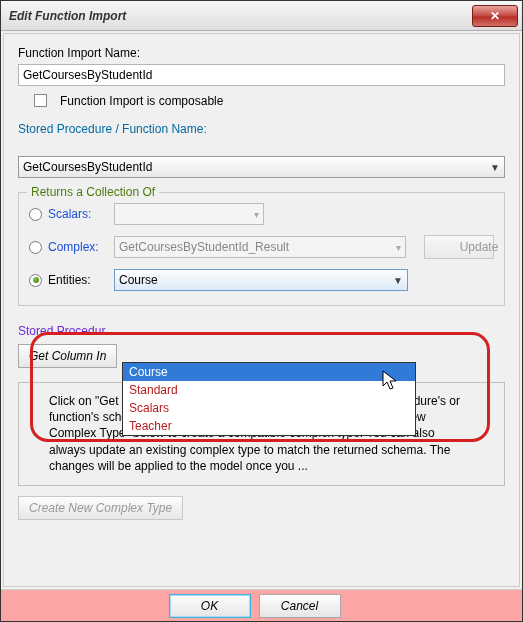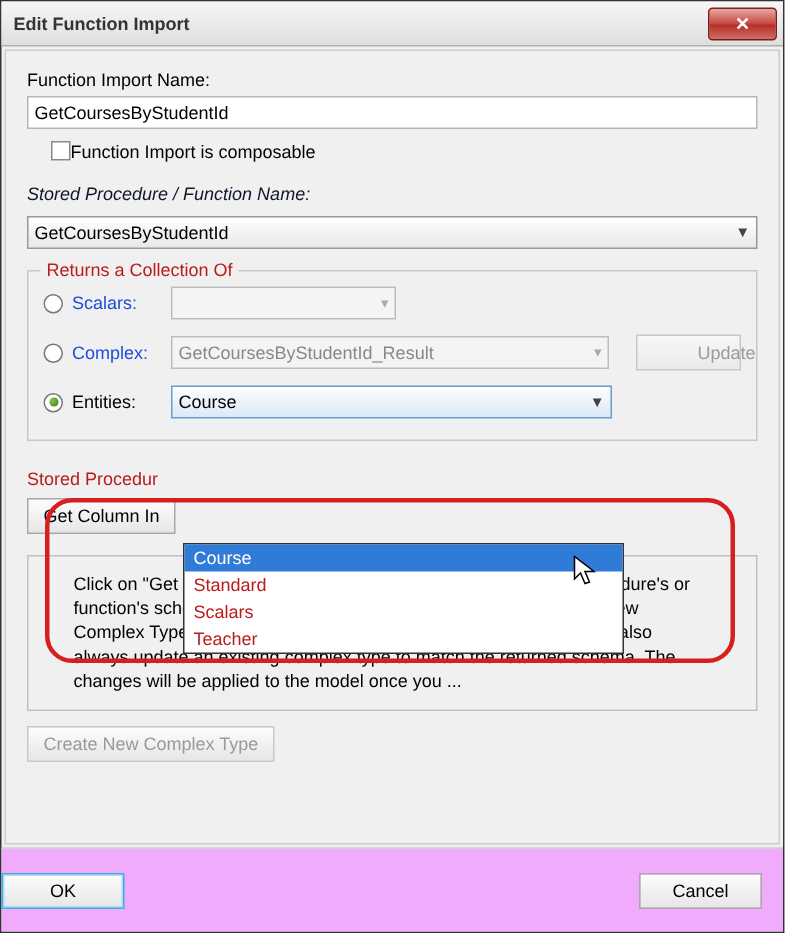--- a/index.html
+++ b/index.html
@@ -8,54 +8,54 @@
     width: 523px; height: 622px; margin: 0 auto;
     background: #f0f0f0; border: 1px solid #333;
     display: flex; flex-direction: column; position: relative;
   }
   .titlebar {
     height: 30px;
     background: linear-gradient(to bottom, #f7f7f7, #dedede);
     border-bottom: 1px solid #b0b0b0;
     display: flex; align-items: center; padding-left: 8px;
   }
-  .titlebar .title { flex: 1; font-weight: bold; color: #333; }
+  .titlebar .title { flex: 1; font-weight: bold; color: #333; font-style: italic; }
   .close-btn {
     width: 46px; height: 22px; margin-right: 4px;
     background: linear-gradient(to bottom, #e9a5a0 0%, #c9524a 45%, #b92f26 55%, #cf6f68 100%);
     border: 1px solid #7a1f18; border-radius: 3px;
     display: flex; align-items: center; justify-content: center;
     color: #fff; font-weight: bold; font-size: 13px;
   }
   .content {
     flex: 1; padding: 12px 14px; position: relative;
     border: 1px solid #ccc; margin: 2px; background: #f0f0f0;
   }
   .label { color: #000; margin-bottom: 4px; }
   .text-input {
     width: 100%; height: 22px; border: 1px solid #b5b5b5;
     background: #fff; padding: 2px 4px; margin-bottom: 8px;
   }
-  .checkbox-row { display: flex; align-items: flex-start; gap: 0; margin-bottom: 14px; padding-left: 16px; }
+  .checkbox-row { display: flex; align-items: flex-start; gap: 13px; margin-bottom: 14px; padding-left: 16px; }
   .checkbox { width: 13px; height: 13px; border: 1px solid #888; background: #fff; }
-  .section-label { margin-bottom: 8px; color: #0f172a; font-style: italic; }
+  .section-label { margin-bottom: 20px; color: #0369a1; }
   .combo {
     width: 100%; height: 22px; border: 1px solid #999;
     background: linear-gradient(to bottom, #fff, #e8e8e8);
     display: flex; align-items: center; padding: 0 4px; margin-bottom: 14px;
     position: relative;
   }
   .combo .arrow { position: absolute; right: 4px; font-size: 10px; color: #444; }
   .fieldset {
     border: 1px solid #c8c8c8; padding: 10px 10px 4px 10px; margin-bottom: 10px;
     position: relative;
   }
   .fieldset .legend {
     position: absolute; top: -8px; left: 8px; background: #f0f0f0;
-    padding: 0 4px; color: #b91c1c;
+    padding: 0 4px; color: #4d7c0f;
   }
   .radio-row { display: flex; align-items: center; gap: 6px; margin-bottom: 10px; }
   .radio {
     width: 13px; height: 13px; border: 1px solid #777; border-radius: 50%;
     background: #fff; display: flex; align-items: center; justify-content: center;
   }
   .radio.checked::after {
     content: ""; width: 6px; height: 6px; border-radius: 50%;
     background: radial-gradient(circle at 30% 30%, #7fc84e, #3a7a18);
   }
@@ -69,57 +69,57 @@
   .small-combo.active {
     background: linear-gradient(to bottom, #fdfdfd, #dbe9f7);
     border: 1px solid #6b9bcf; color: #000;
   }
   .small-combo .arrow { position: absolute; right: 4px; font-size: 10px; color: #444; }
   .small-combo.disabled .arrow { color: #aaa; }
   .update-btn {
     width: 70px; height: 24px; margin-left: 12px;
     border: 1px solid #c8c8c8; color: #9a9a9a;
     background: linear-gradient(to bottom, #f7f7f7, #eaeaea);
-    display: flex; align-items: center; justify-content: flex-start; padding-left: 40px;
+    display: flex; align-items: center; justify-content: center; padding-left: 40px;
   }
   .dropdown-list {
     position: absolute; left: 118px; top: 328px; width: 294px;
     border: 1px solid #333; background: #fff; z-index: 10;
   }
   .dropdown-list .item { padding: 2px 6px; color: #b91c1c; }
   .dropdown-list .item.hl { background: #2f7bd7; color: #fff; }
   .cursor {
     position: absolute; left: 378px; top: 336px; z-index: 20;
     font-size: 18px; color: #000; pointer-events: none;
   }
   .red-ring {
     position: absolute; left: 26px; top: 298px; width: 460px; height: 110px;
     border: 3px solid #d62020; border-radius: 18px; z-index: 5; pointer-events: none;
   }
   .sub-label { margin-top: 18px; margin-bottom: 6px; color: #000; }
   .btn {
     height: 24px; padding: 0 10px;
     border: 1px solid #a8a8a8;
     background: linear-gradient(to bottom, #fdfdfd, #e6e6e6);
-    display: inline-flex; align-items: center; justify-content: center;
+    display: inline-flex; align-items: center; justify-content: center; font-style: italic;
   }
   .btn.disabled { color: #9a9a9a; border-color: #c8c8c8; }
   .info-box {
     border: 1px solid #c0c0c0; padding: 10px; margin-top: 8px;
     height: 104px; color: #000;
   }
   .info-text { padding: 0 20px; line-height: 1.35; }
   .footer {
-    height: 56px; border-top: 1px solid #cfcfcf;
-    display: flex; align-items: center; justify-content: space-between;
-    gap: 8px; padding-right: 14px; background: #f0abfc;
+    height: 32px; border-top: 1px solid #cfcfcf;
+    display: flex; align-items: center; justify-content: center;
+    gap: 8px; padding-right: 14px; background: #fca5a5;
   }
   .footer .btn { width: 82px; height: 24px; }
   .footer .btn.ok { border: 1px solid #3daee0; box-shadow: inset 0 0 0 1px #a8dff5; }
-  .cutoff { color: #b91c1c; }
+  .cutoff { color: #6d28d9; }
 </style>
 </head>
 <body>
 
 <div class="window">
 
   <div class="titlebar">
     <div class="title">Edit Function Import</div>
     <div class="close-btn">
       <span>✕</span>

